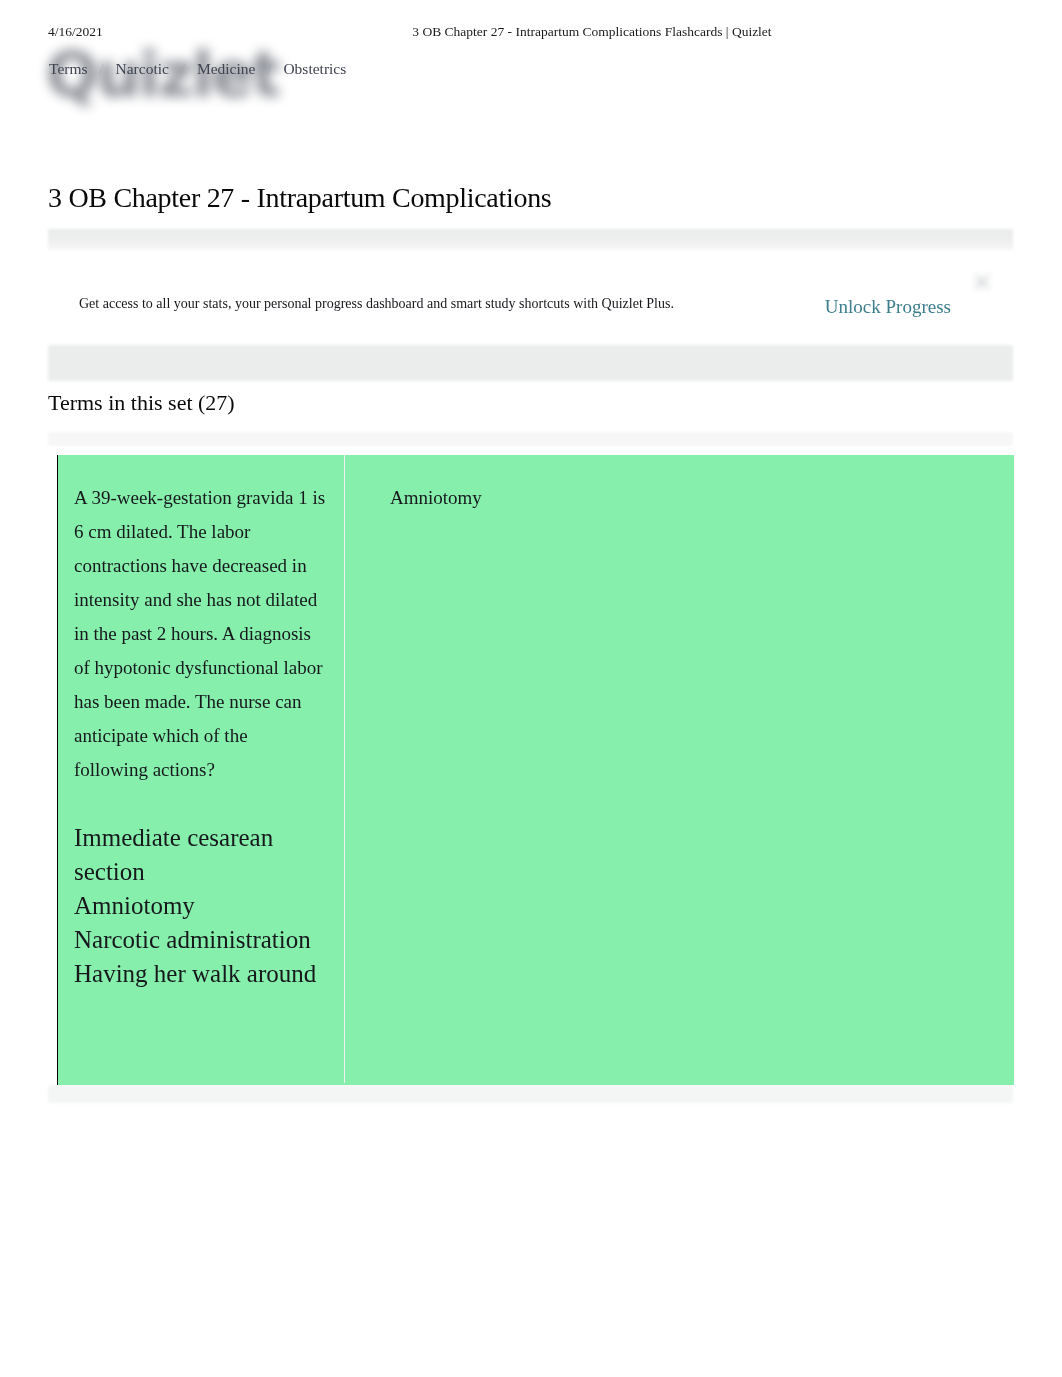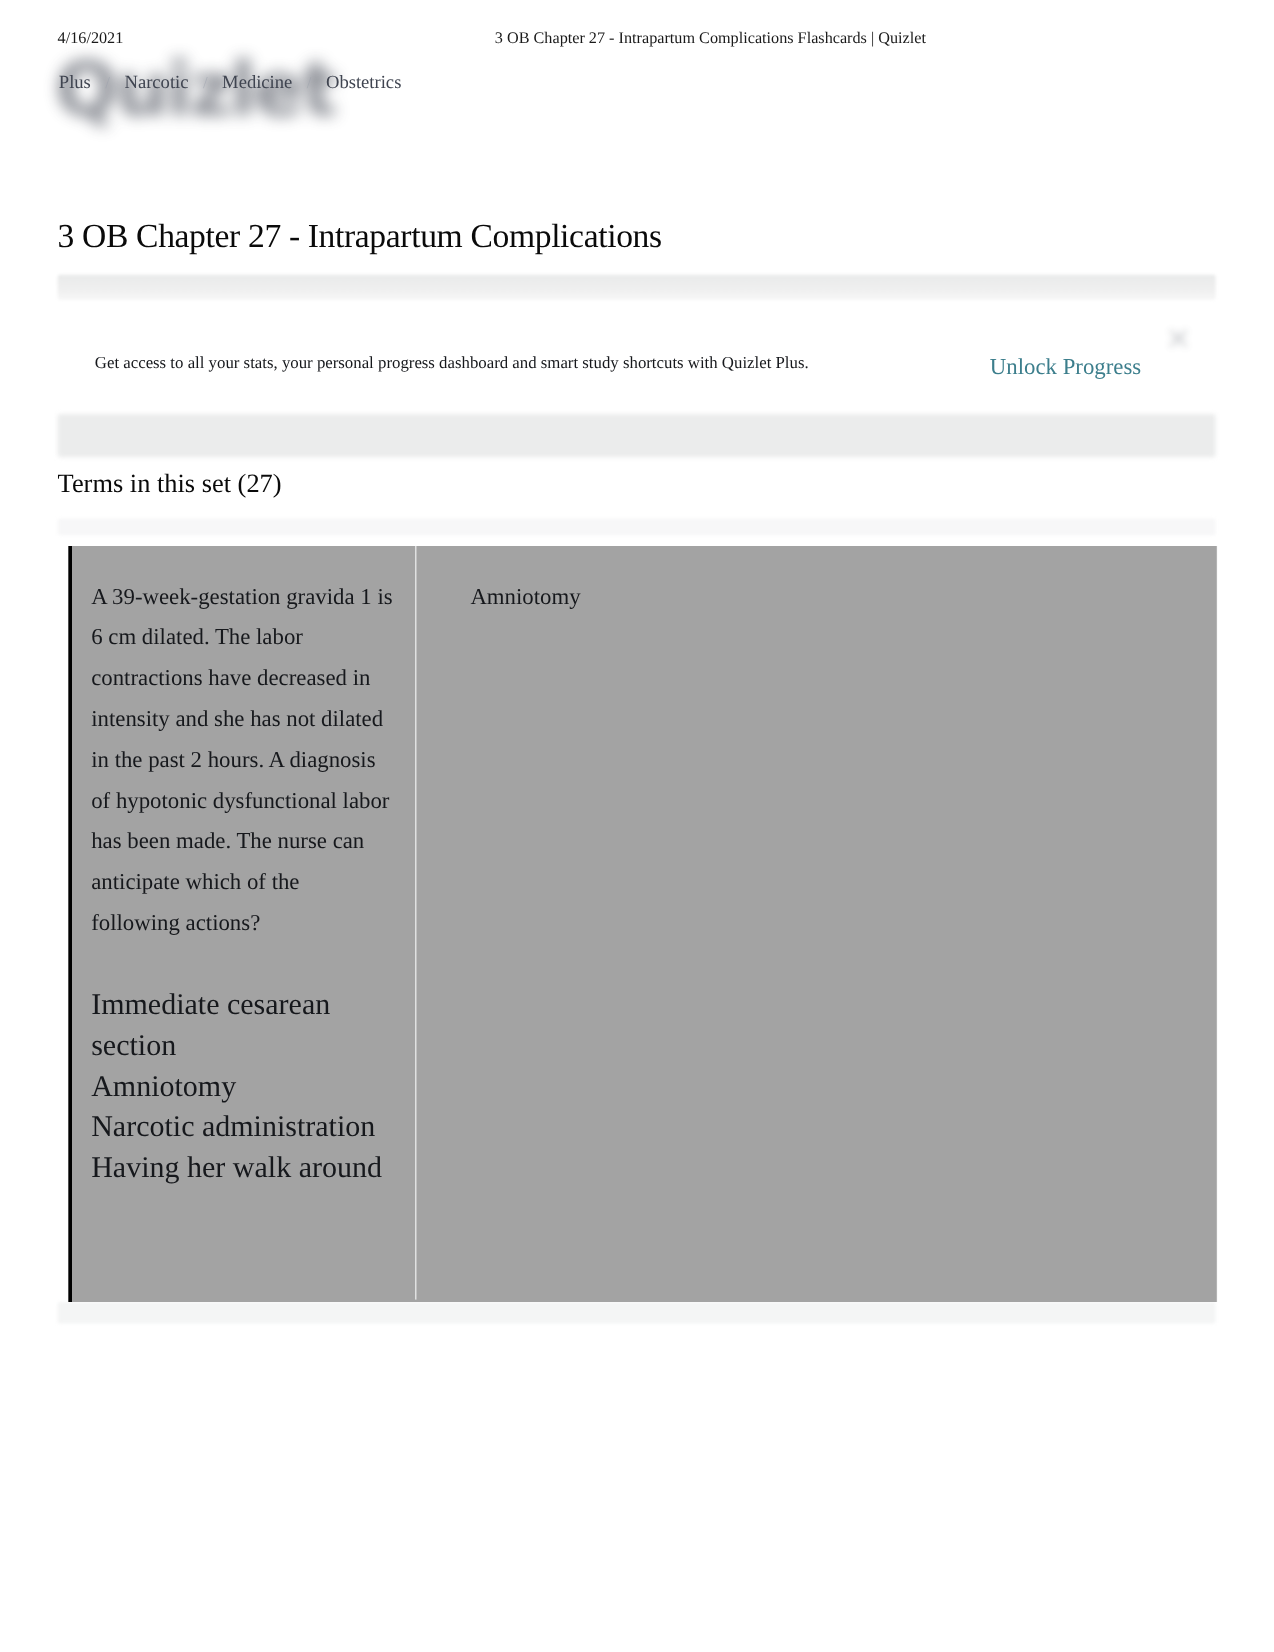--- a/index.html
+++ b/index.html
@@ -187,22 +187,22 @@
     white-space: nowrap;
   }
 
   
   .card {
     position: absolute;
     left: 57px;
     top: 455px;
     width: 958px;
     min-height: 630px;
-    background: #a3a3a3;
-    border-left: 3px solid #000000;
+    background: #86efac;
+    border-left: 1px solid #000000;
     border-right: 1px solid #fafafa;
   }
   .card-inner {
     display: flex;
     align-items: flex-start;
   }
   .card-term {
     width: 287px;
     padding: 26px 18px 28px 16px;
     border-right: 1px solid #eff0f1;
@@ -257,21 +257,21 @@
 <div class="page">
 
   <div class="print-header">
     <span class="print-date">4/16/2021</span>
     <span class="print-title">3 OB Chapter 27 - Intrapartum Complications Flashcards | Quizlet</span>
   </div>
 
   <div class="brand-logo">Quizlet</div>
 
   <nav class="breadcrumb">
-    <a class="crumb" href="#">Plus</a>
+    <a class="crumb" href="#">Terms</a>
     <span class="crumb-sep">/</span>
     <a class="crumb" href="#">Narcotic</a>
     <span class="crumb-sep">/</span>
     <a class="crumb" href="#">Medicine</a>
     <span class="crumb-sep">/</span>
     <a class="crumb" href="#">Obstetrics</a>
   </nav>
 
   <h1 class="set-title">3 OB Chapter 27 - Intrapartum Complications</h1>
 

